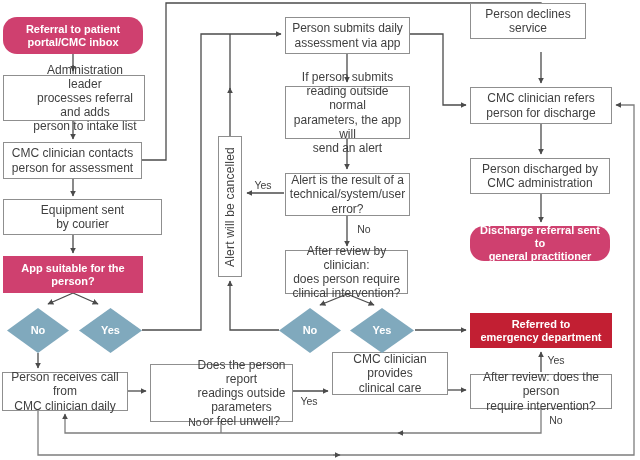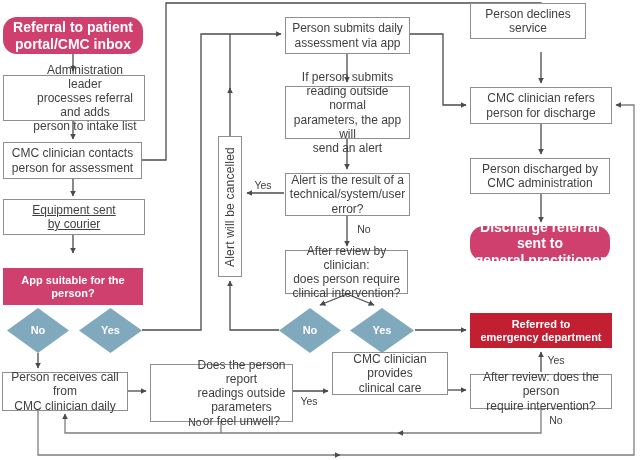--- a/index.html
+++ b/index.html
@@ -13,21 +13,21 @@
   }
   #wires{position:absolute;left:0;top:0;width:640px;height:460px;}
   .ln{stroke:var(--line);stroke-width:1.3;fill:none;}
   .loop{stroke:var(--loop);stroke-width:1.3;fill:none;}
   .node{
     position:absolute;display:flex;align-items:center;justify-content:center;
     text-align:center;font-size:12px;line-height:1.18;white-space:pre-line;
     box-sizing:border-box;padding:2px 4px;
   }
   .box{background:#fff;border:1px solid var(--border);}
-  .pill{background:var(--pink);color:#fff;font-weight:bold;border-radius:14px;font-size:14px;}
+  .pill{background:var(--pink);color:#fff;font-weight:bold;border-radius:14px;font-size:11px;}
   .pinkbox{background:var(--pink);color:#fff;font-weight:bold;font-size:11px;}
   .redbox{background:var(--red);color:#fff;font-weight:bold;font-size:11px;}
   .diamond{
     background:var(--blue);color:#fff;font-weight:bold;font-size:11px;
     clip-path:polygon(50% 0,100% 50%,50% 100%,0 50%);padding:0;
   }
   .vbox{background:#fff;border:1px solid var(--border);padding:0;}
   .vbox span{writing-mode:vertical-rl;transform:rotate(180deg);letter-spacing:.2px;}
   .elabel{
     position:absolute;font-size:10.5px;color:var(--text);width:26px;text-align:center;
@@ -98,23 +98,23 @@
     <path class="loop" d="M333,455 L340,455" marker-end="url(#arrG)"></path>
   </svg>
 
   <div class="node pill" style="left:3px;top:17px;width:140px;height:37px;">Referral to patient
 portal/CMC inbox</div>
   <div class="node box" style="left:3px;top:75px;width:142px;height:46px;padding-left:26px;">Administration leader
 processes referral and adds
 person to intake list</div>
   <div class="node box" style="left:3px;top:142px;width:139px;height:37px;text-align:right;">CMC clinician contacts
 person for assessment</div>
-  <div class="node box" style="left:3px;top:199px;width:142px;height:36px;text-decoration:underline;">Equipment sent
+  <div class="node box" style="left:3px;top:199px;width:159px;height:36px;">Equipment sent
 by courier</div>
-  <div class="node pinkbox" style="left:3px;top:256px;width:140px;height:37px;margin-top:12px;">App suitable for the
+  <div class="node pinkbox" style="left:3px;top:256px;width:140px;height:37px;">App suitable for the
 person?</div>
 
   <div class="node diamond" style="left:7px;top:308px;width:62px;height:45px;">No</div>
   <div class="node diamond" style="left:79px;top:308px;width:63px;height:45px;">Yes</div>
 
   <div class="node box" style="left:2px;top:372px;width:126px;height:39px;">Person receives call from
 CMC clinician daily</div>
   <div class="node box" style="left:150px;top:364px;width:143px;height:58px;padding-left:44px;">Does the person report
 readings outside parameters
 or feel unwell?</div>

